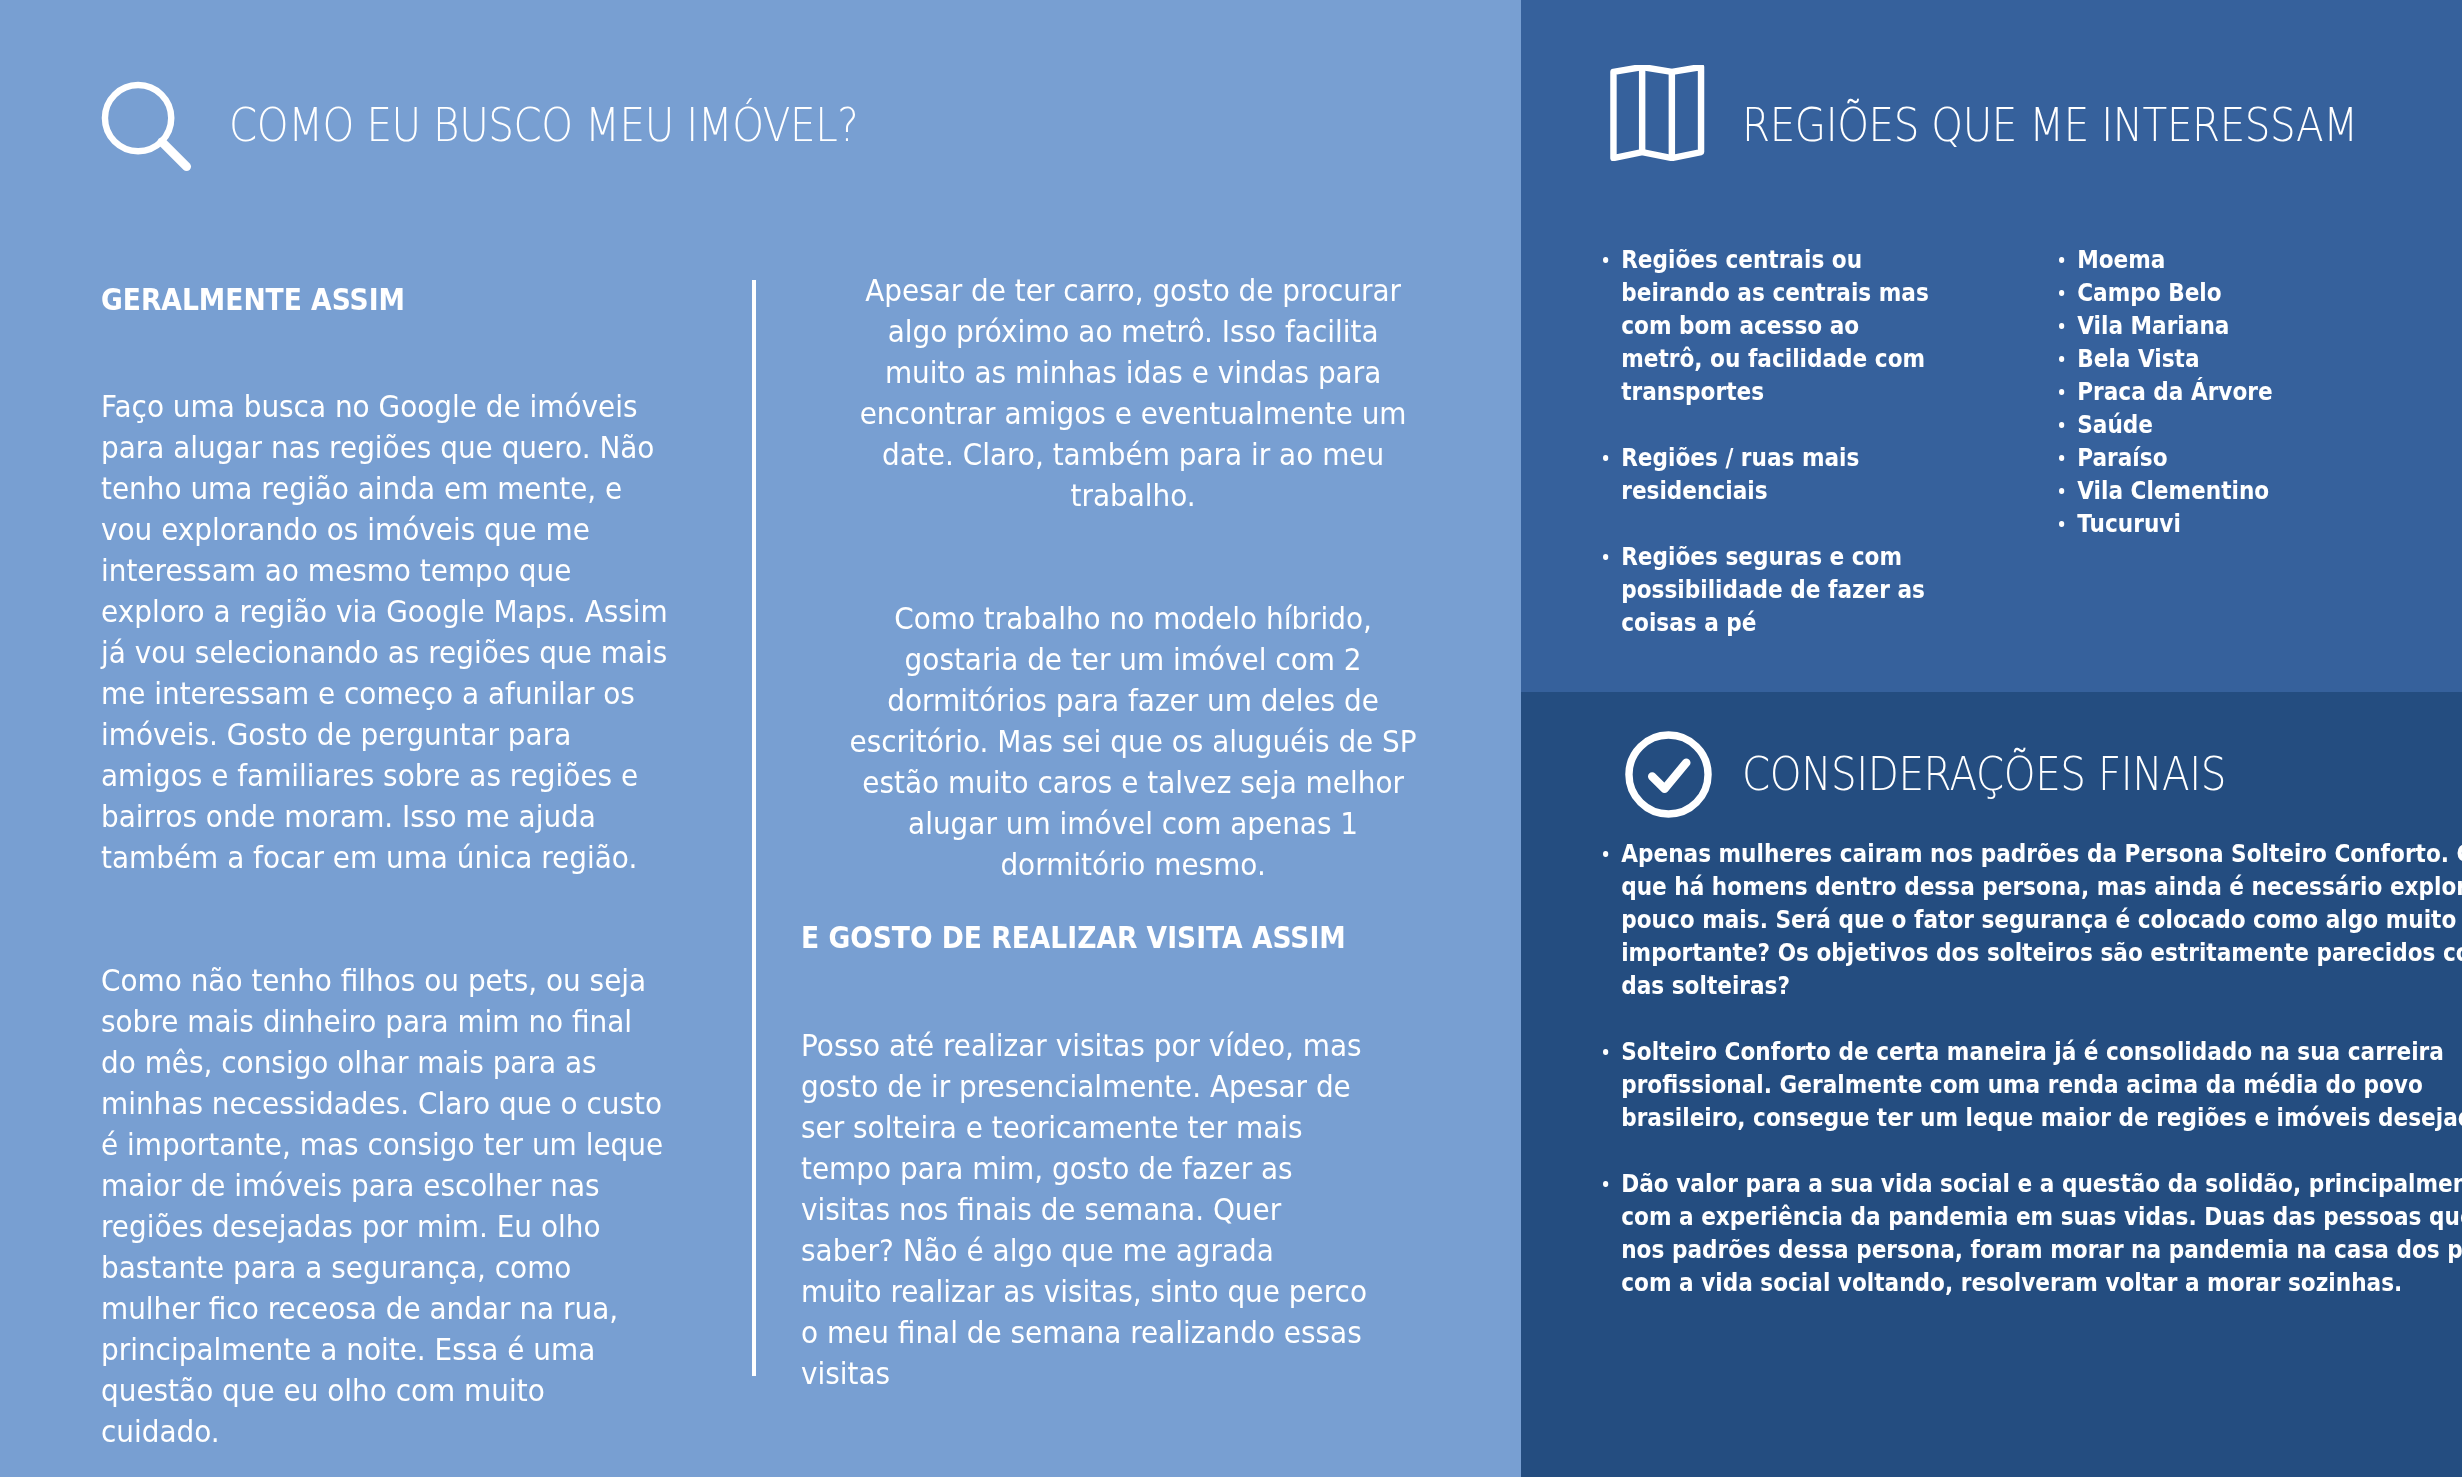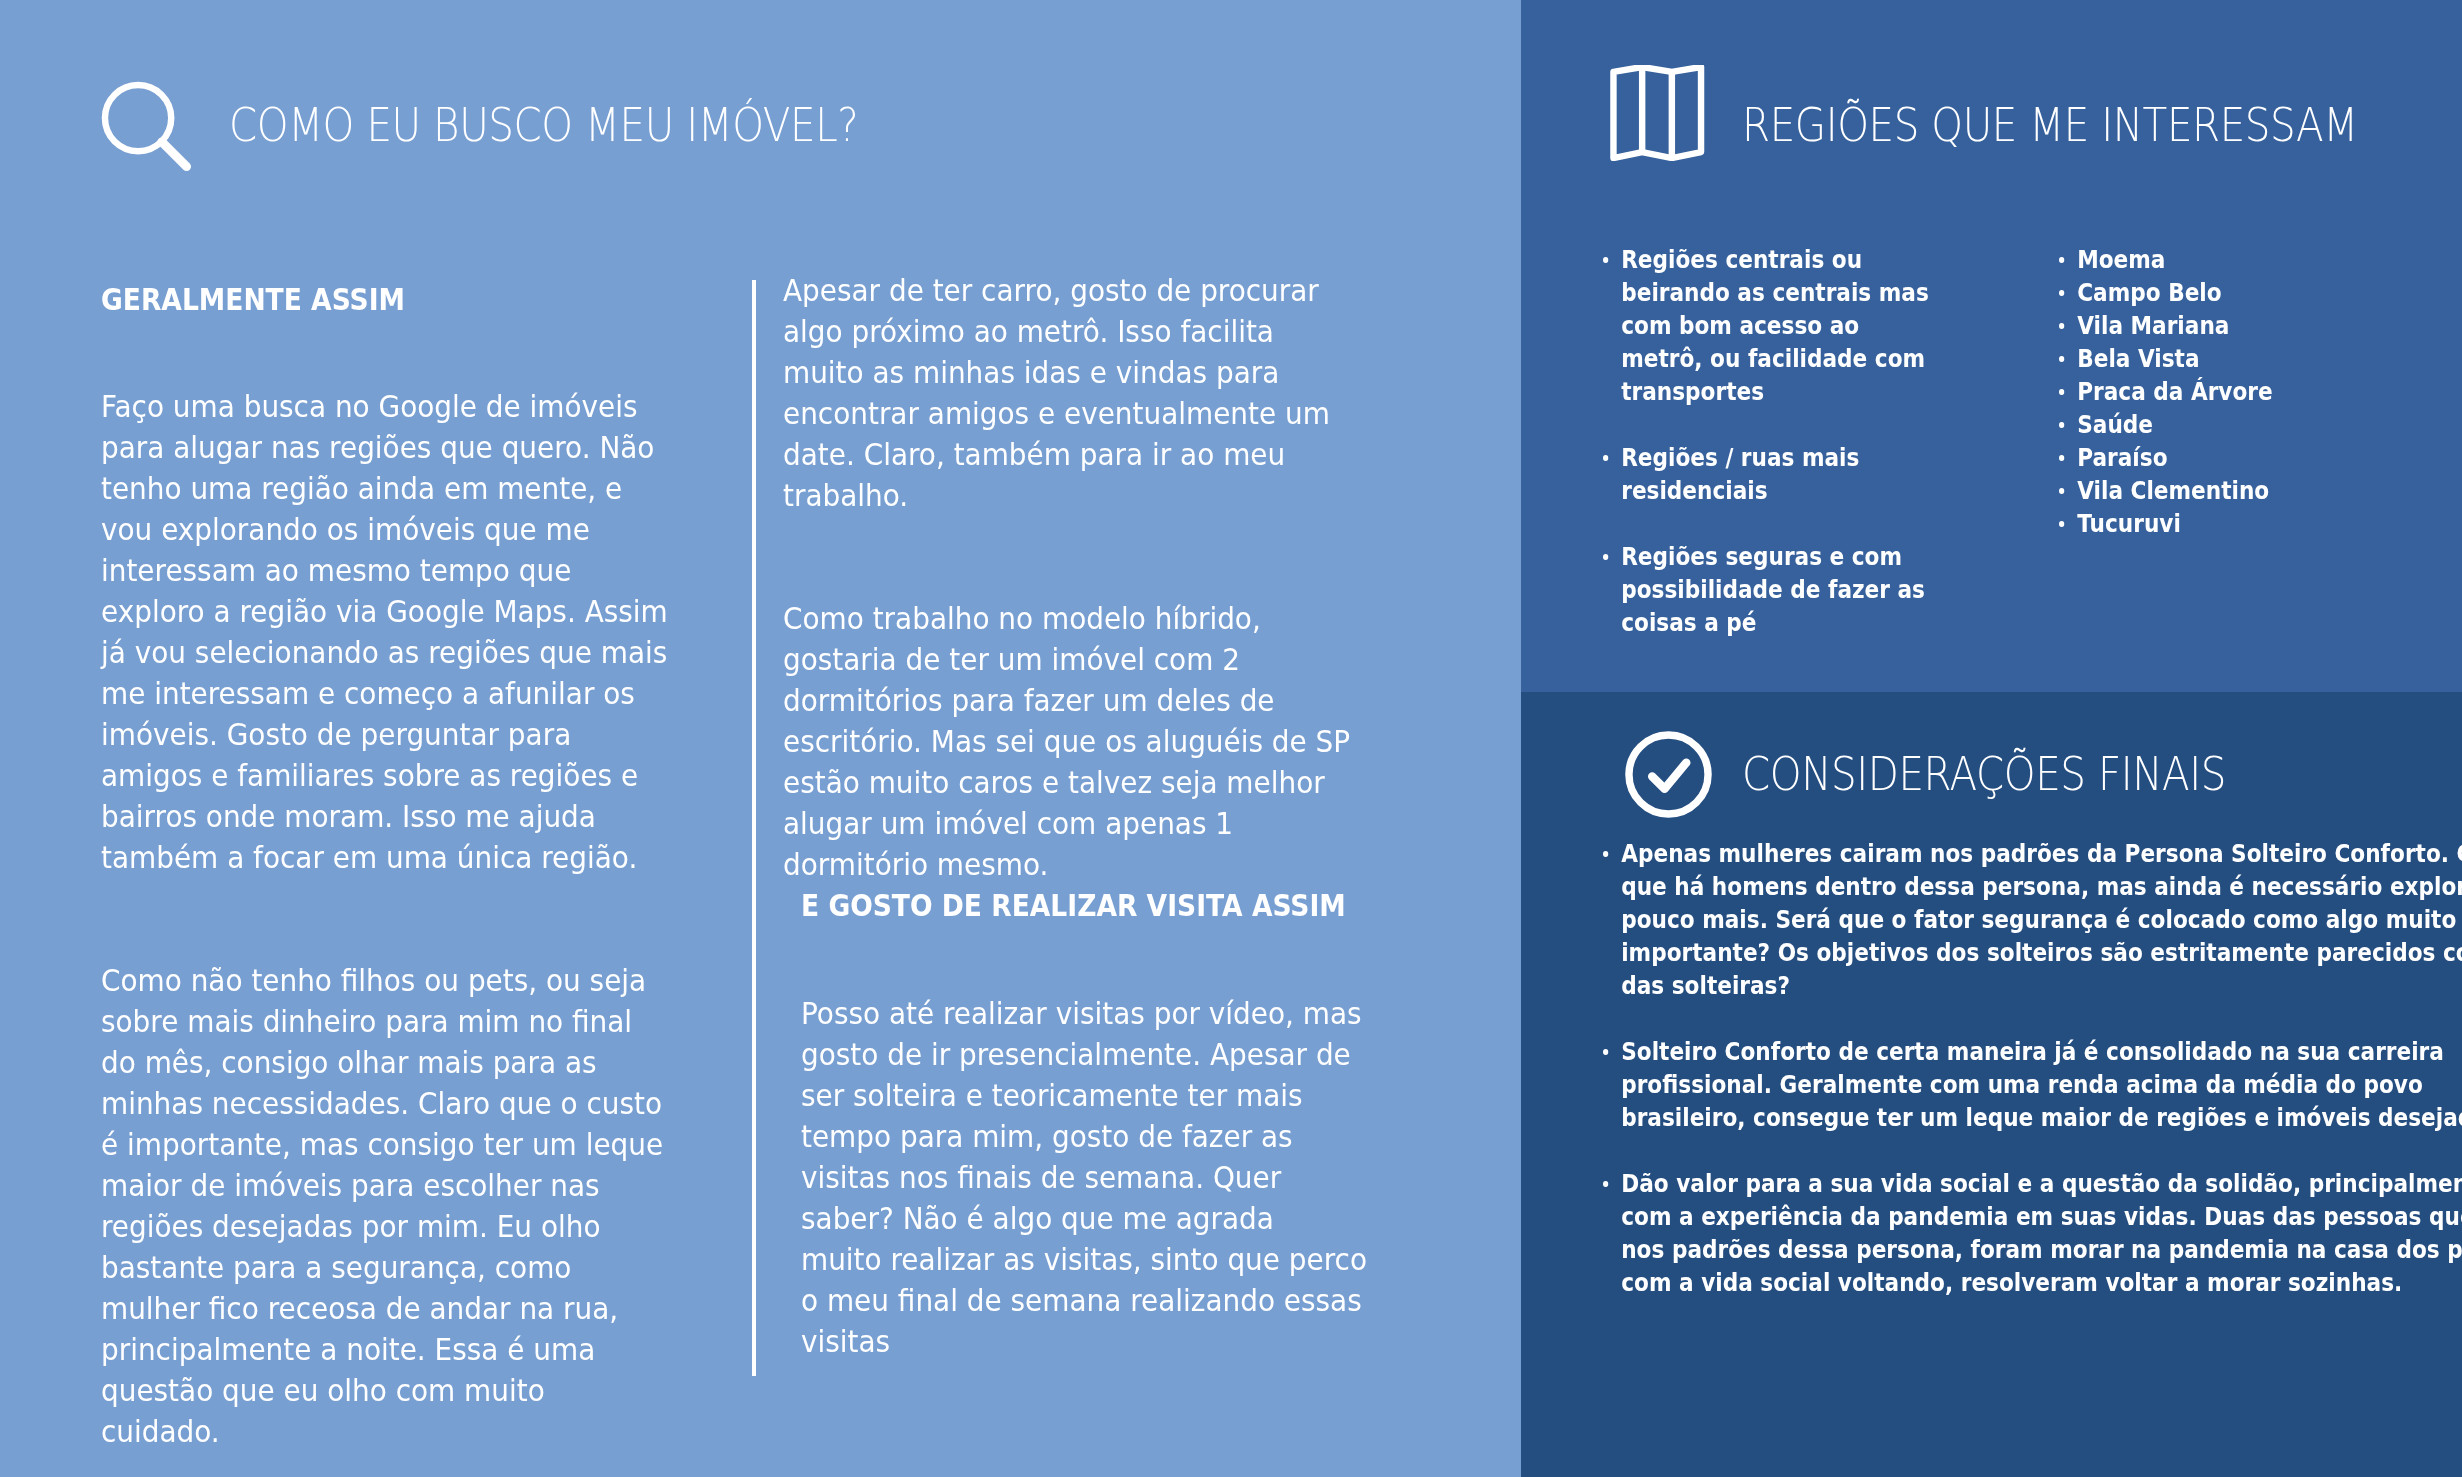--- a/index.html
+++ b/index.html
@@ -67,38 +67,38 @@
 bastante para a segurança, como
 mulher fico receosa de andar na rua,
 principalmente a noite. Essa é uma
 questão que eu olho com muito
 cuidado.</p>
   </div>
 </div>
 
 <div class="divider"></div>
 
-<div class="abs" style="left:783px;top:229px;width:719px;">
+<div class="abs" style="left:783px;top:229px;width:719px;text-align:center;">
   <div class="body-text" style="width:778px;">
     <p class="para">Apesar de ter carro, gosto de procurar
 algo próximo ao metrô. Isso facilita
 muito as minhas idas e vindas para
 encontrar amigos e eventualmente um
 date. Claro, também para ir ao meu
 trabalho.</p>
     <p class="para">Como trabalho no modelo híbrido,
 gostaria de ter um imóvel com 2
 dormitórios para fazer um deles de
 escritório. Mas sei que os aluguéis de SP
 estão muito caros e talvez seja melhor
 alugar um imóvel com apenas 1
 dormitório mesmo.</p>
   </div>
 </div>
-<div class="abs" style="left:801px;top:892px;width:689px;">
+<div class="abs" style="left:801px;top:924px;width:689px;">
   <div class="h-bold" style="margin-bottom:30.5px;">E GOSTO DE REALIZAR VISITA ASSIM</div>
   <div class="body-text" style="width:768px;">
     <p class="para">Posso até realizar visitas por vídeo, mas
 gosto de ir presencialmente. Apesar de
 ser solteira e teoricamente ter mais
 tempo para mim, gosto de fazer as
 visitas nos finais de semana. Quer
 saber? Não é algo que me agrada
 muito realizar as visitas, sinto que perco
 o meu final de semana realizando essas

